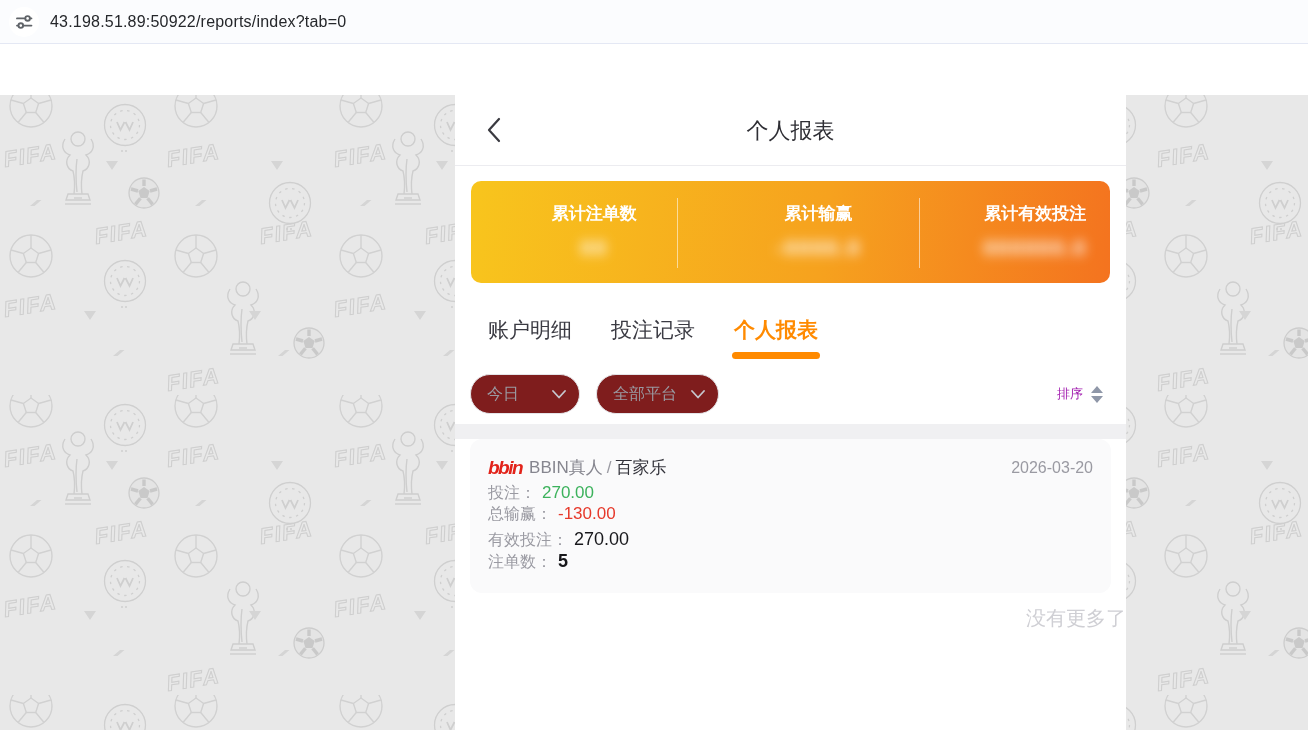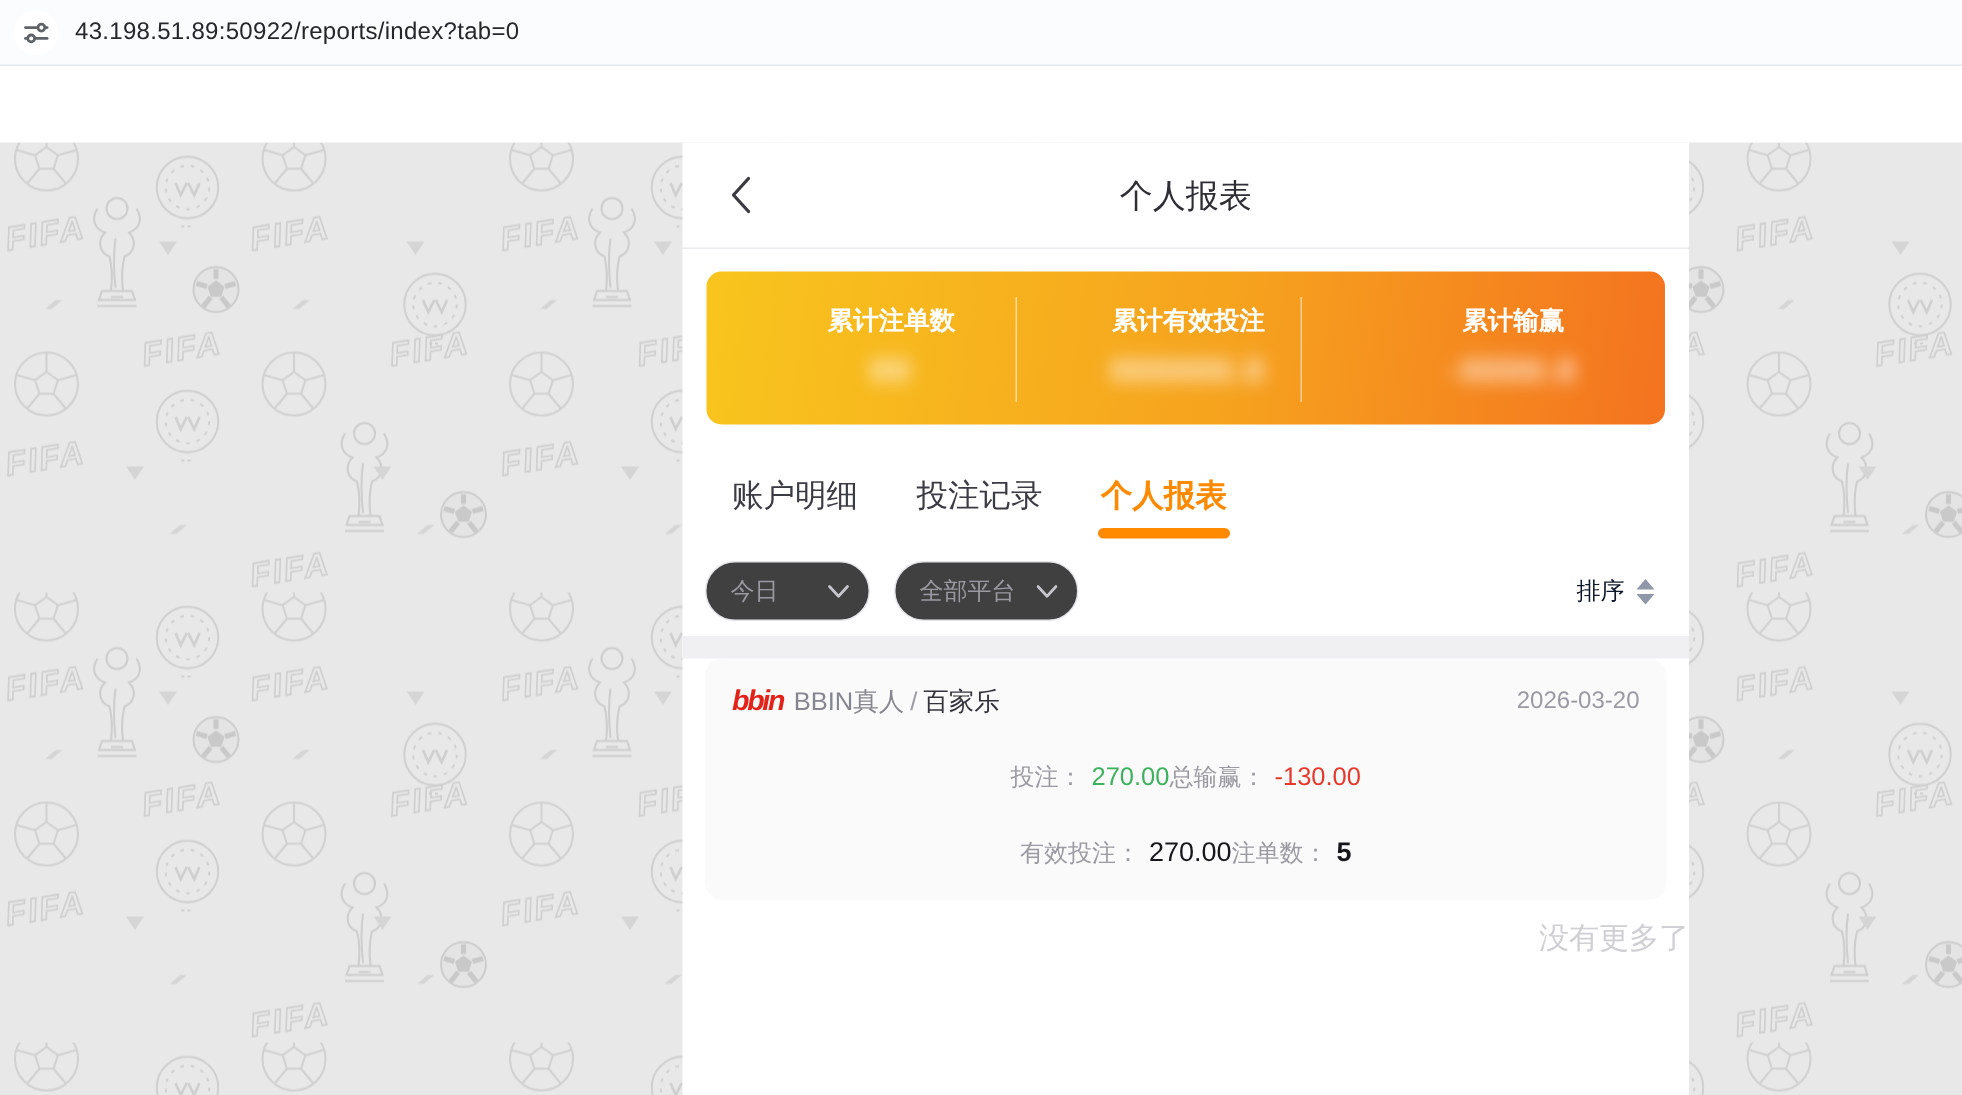--- a/index.html
+++ b/index.html
@@ -41,41 +41,41 @@
 
   
   .tabs { display:flex; gap:39px; padding-left:33px; margin-top:33px; }
   .tab { font-size:21px; color:#3b3b43; cursor:pointer; position:relative; padding-bottom:15px; }
   .tab.active { color:#FF8A00; font-weight:bold; }
   .tab.active::after { content:''; position:absolute; left:-2px; right:-2px; bottom:0;
     height:7px; border-radius:4px; background:#FF8A00; }
 
   
   .filter-row { display:flex; align-items:center; gap:16px; padding:15px 22px 10px 15px; }
-  .pill { height:40px; border:1px solid #e4e4e8; border-radius:20px; background:#404040;
+  .pill { height:40px; border:1px solid #e4e4e8; border-radius:20px; background:#7f1d1d;
     display:flex; align-items:center; justify-content:space-between;
     padding:0 13px 0 16px; color:#9a9aa2; font-size:16px; cursor:pointer; }
   .pill-0 { width:110px; } .pill-1 { width:123px; } .pill-2 { width:123px; }
   .sort-ctl { margin-left:auto; display:flex; align-items:center; gap:7px;
-    color:#0f172a; font-size:16px; cursor:pointer; }
+    color:#a21caf; font-size:13px; cursor:pointer; }
 
   .gap-strip { height:15px; background:#f0f0f2; }
 
   
   .report-card { margin:0 15px; background:#fafafb; border-radius:12px;
     padding:17px 18px 20px 18px; cursor:pointer; }
   .card-head { display:flex; align-items:center; }
   .provider-logo { color:#E2231A; font-weight:800; font-style:italic; font-size:19px;
     letter-spacing:-1.5px; margin-right:7px; }
   .provider-name { color:#86868f; font-size:17px; }
   .provider-sep { color:#9a9aa2; font-size:17px; margin:0 4px; }
   .game-name { color:#33333b; font-size:17px; }
   .card-date { margin-left:auto; color:#9a9aa2; font-size:16px; }
-  .card-row { display:flex; justify-content:center; margin-top:29px;
-    align-items:baseline; }
+  .card-row { display:flex; justify-content:center; margin-top:4px;
+    align-items:baseline;flex-direction:column; }
   .m-label { color:#9a9aa2; font-size:16px; margin-right:6px; }
   .val-green { color:#3CB25C; font-size:17px; }
   .val-red   { color:#E6392B; font-size:17px; }
   .val-dark  { color:#17171b; font-size:18px; }
   .val-count { color:#17171b; font-size:18px; font-weight:600; }
 
   .no-more { text-align:right; color:#cfcfd4; font-size:20px; margin-top:12px; }
 </style>
 </head>
 <body>
@@ -197,27 +197,27 @@
           </svg>
         </button>
         <div class="app-title">个人报表</div>
       </div>
 
       <div class="stats-card">
         <div class="stat stat-0">
           <div class="stat-label">累计注单数</div>
           <div class="stat-value">88</div>
         </div>
+        <div class="stat stat-2">
+          <div class="stat-label">累计输赢</div>
+          <div class="stat-value">-8888.8</div>
+        </div>
         <div class="stat stat-1">
           <div class="stat-label">累计有效投注</div>
           <div class="stat-value">888888.8</div>
-        </div>
-        <div class="stat stat-2">
-          <div class="stat-label">累计输赢</div>
-          <div class="stat-value">-8888.8</div>
         </div>
       </div>
 
       <div class="tabs">
         <div class="tab">账户明细</div>
         <div class="tab">投注记录</div>
         <div class="tab active">个人报表</div>
       </div>
 
       <div class="filter-row">

